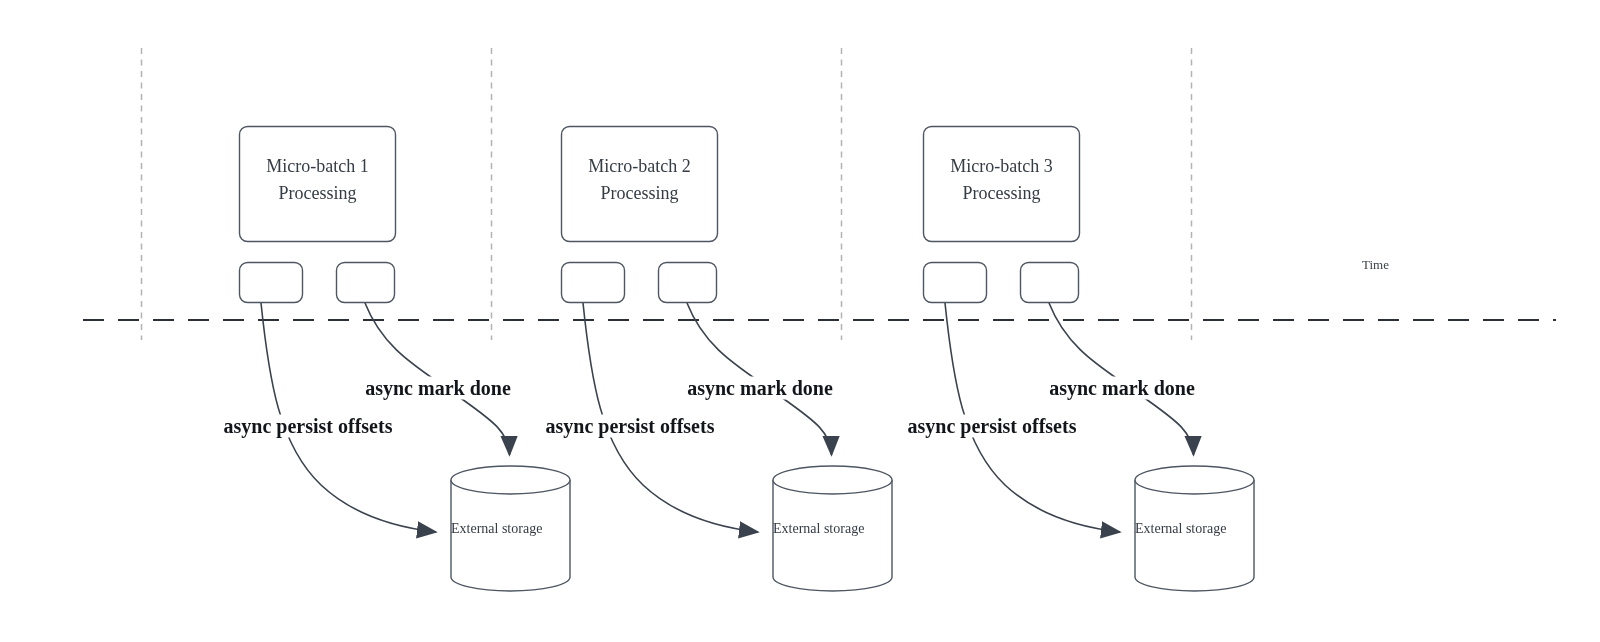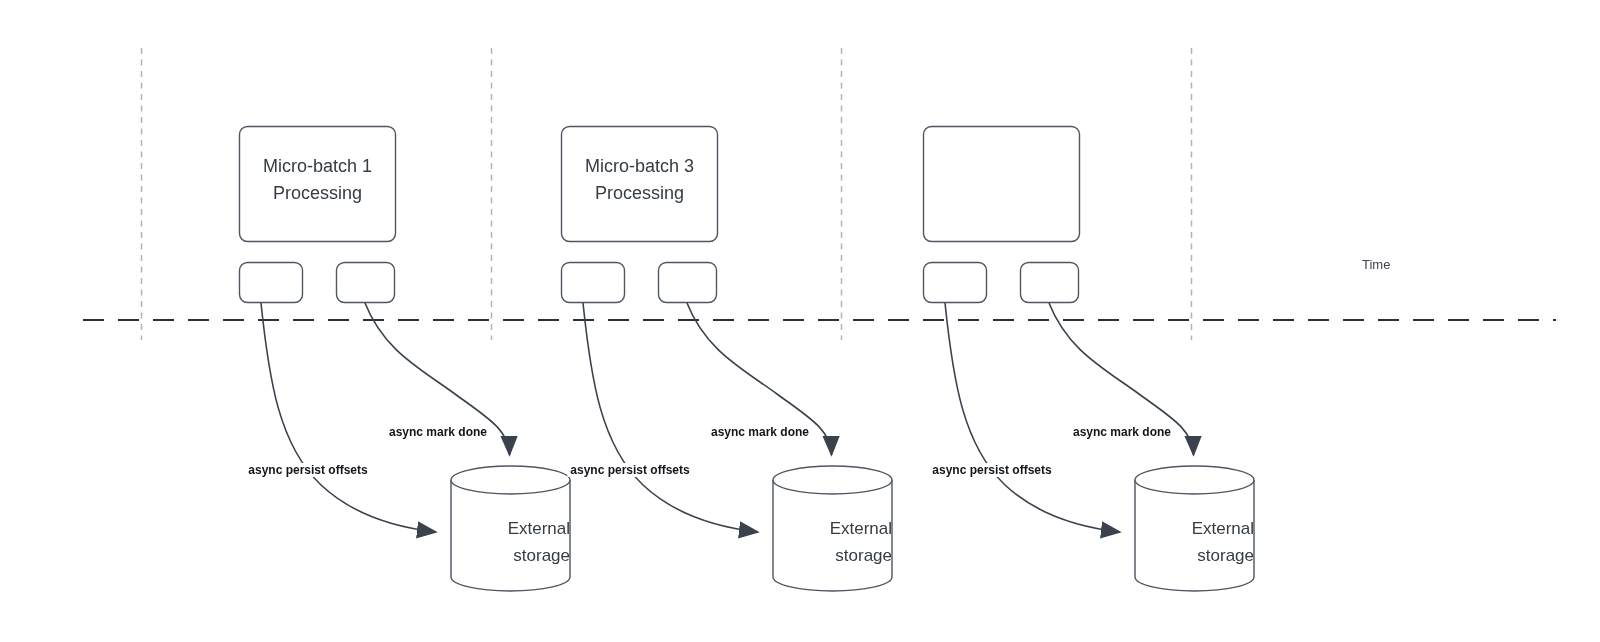--- a/index.html
+++ b/index.html
@@ -1,37 +1,37 @@
 <!DOCTYPE html>
 <html><head>
 <meta charset="utf-8">
 <style>
   html,body{margin:0;padding:0;background:#fff;}
   .canvas{
     position:relative;
     width:1556px;height:642px;
     background:#ffffff;
     overflow:hidden;
-    font-family:Liberation Sans, sans-serif;
+    font-family:Liberation Serif, serif;
   }
   svg.layer{position:absolute;left:0;top:0;}
   .batch-layer{position:absolute;top:0;width:1600px;height:642px;pointer-events:none;}
   .g0{left:0px;} .g1{left:322px;} .g2{left:684px;}
   .proc-label{
     position:absolute;left:239px;top:153px;width:157px;
     text-align:center;font-size:18px;line-height:27px;color:#343c44;
   }
   .storage-label{
     position:absolute;left:451px;top:515px;width:119px;
-    text-align:right;font-size:17px;line-height:27px;color:#343c44;
+    text-align:left;font-size:14px;line-height:27px;color:#343c44;
   }
   .edge-label{
     position:absolute;transform:translate(-50%,-50%);
-    white-space:nowrap;font-size:12px;font-weight:bold;color:#12161b;
-    background:#ffffff;padding:0 3px;margin-top:44px;
+    white-space:nowrap;font-size:20px;font-weight:bold;color:#12161b;
+    background:#ffffff;padding:0 3px;
   }
   .persist-label{left:308px;top:426px;}
   .done-label{left:438px;top:388px;}
   .time-label{
     position:absolute;left:1362px;top:257px;
     font-size:13px;color:#3d434a;white-space:nowrap;
   }
 </style>
 </head>
 <body>
@@ -93,27 +93,28 @@
   </svg>
 
   <div class="batch-layer g0">
     <div class="proc-label">Micro-batch 1 Processing</div>
     <div class="edge-label persist-label">async persist offsets</div>
     <div class="edge-label done-label">async mark done</div>
     <div class="storage-label">External storage</div>
   </div>
 
   <div class="batch-layer g1">
-    <div class="proc-label">Micro-batch 3 Processing</div>
+    <div class="proc-label">Micro-batch 2 Processing</div>
     <div class="edge-label persist-label">async persist offsets</div>
     <div class="edge-label done-label">async mark done</div>
     <div class="storage-label">External storage</div>
   </div>
 
   <div class="batch-layer g2">
+    <div class="proc-label">Micro-batch 3 Processing</div>
     <div class="edge-label persist-label">async persist offsets</div>
     <div class="edge-label done-label">async mark done</div>
     <div class="storage-label">External storage</div>
   </div>
 
   <div class="time-label">Time</div>
 
 </div>
 
 </body></html>

